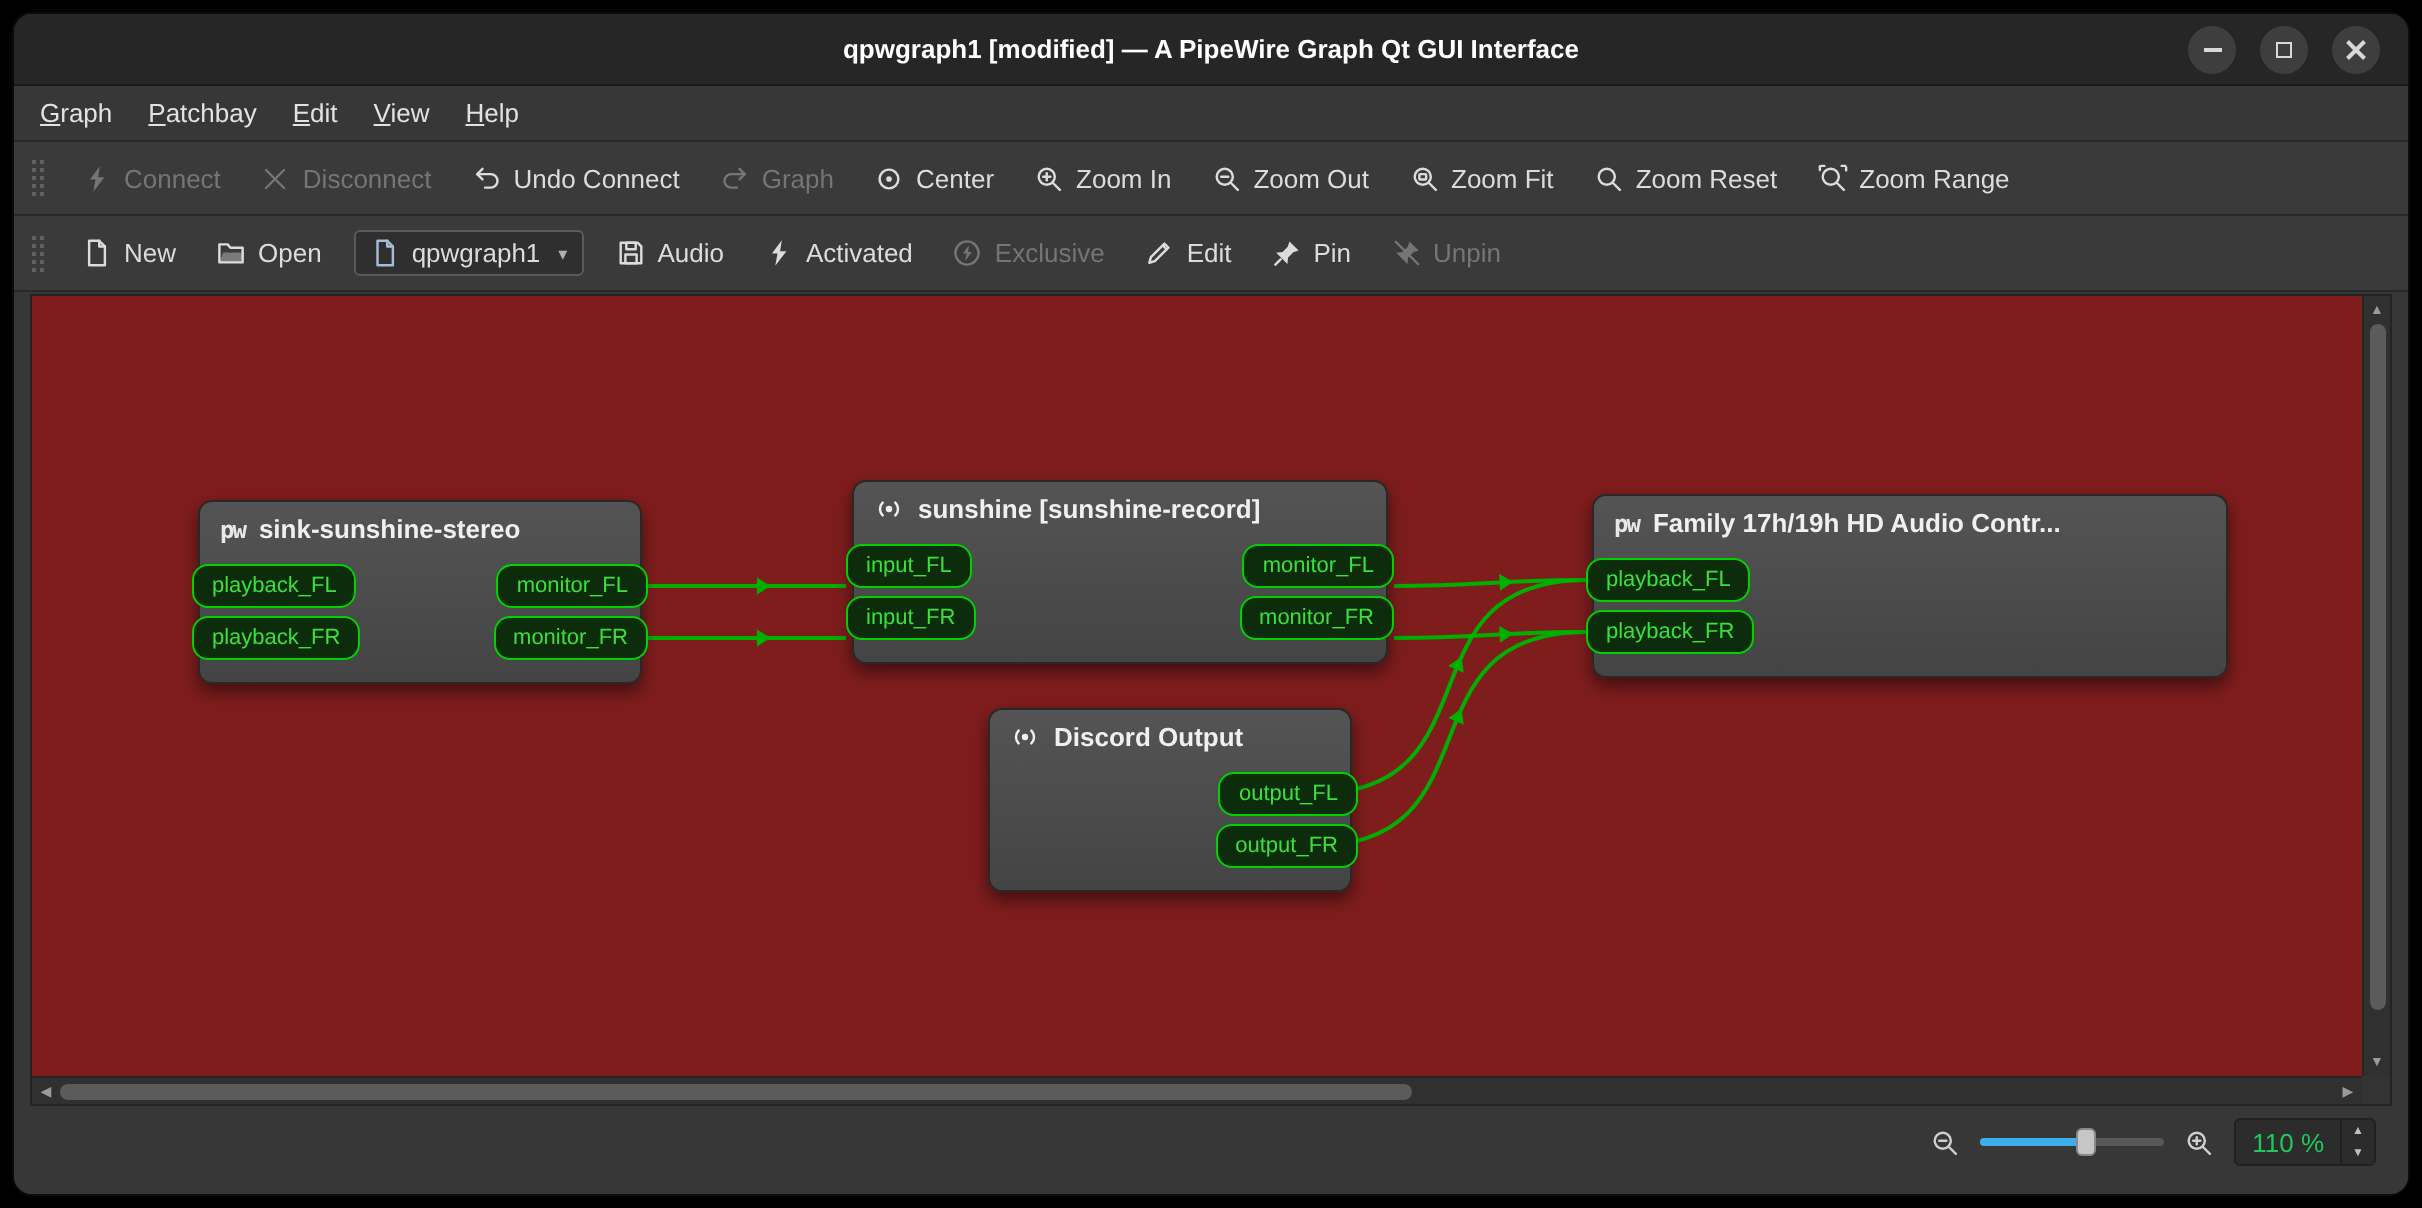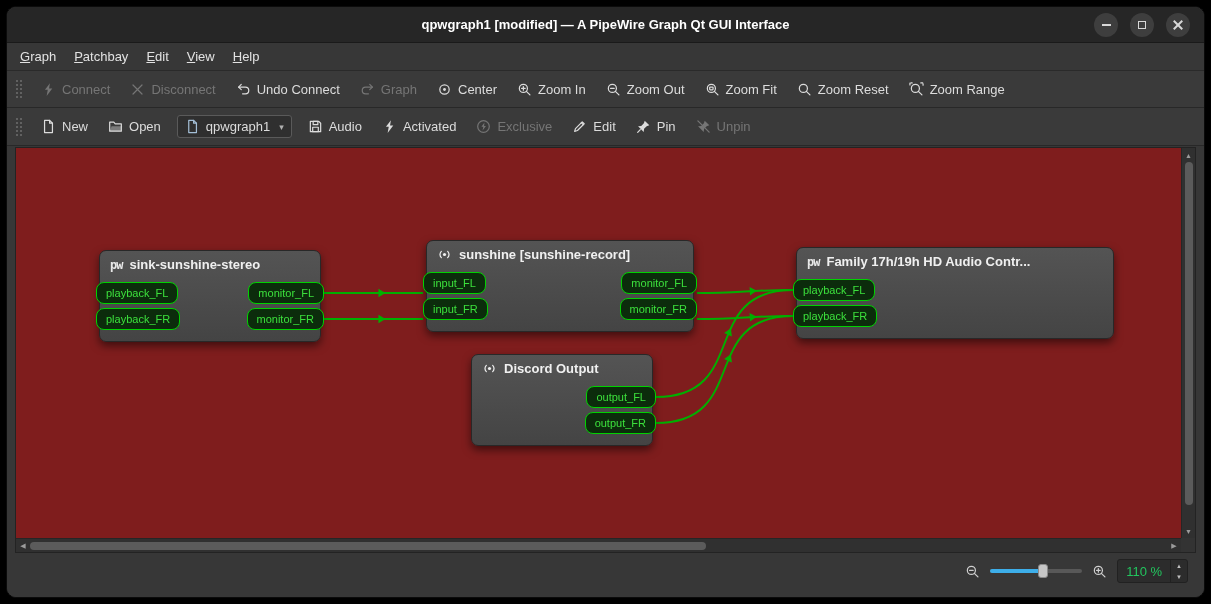--- a/index.html
+++ b/index.html
@@ -389,21 +389,21 @@
               <div class="port-row">
                 <span class="port in">playback_FL</span>
                 <span class="port-spacer"></span>
               </div>
               <div class="port-row">
                 <span class="port in">playback_FR</span>
                 <span class="port-spacer"></span>
               </div>
             </div>
           </div>
-          <div class="node" style="left: 455px; top: 206px; width: 182px; min-height: 86px; text-align: right;">
+          <div class="node" style="left: 478px; top: 206px; width: 182px; min-height: 86px; text-align: right;">
             <div class="node-title">
               <span class="icon">
                 <svg width="15" height="15" viewBox="0 0 16 16" fill="none" stroke="currentColor" stroke-width="1.3" stroke-linecap="round" stroke-linejoin="round">
                   <circle cx="8" cy="8" r="1.7" fill="currentColor" stroke="none"></circle>
                   <path d="M4.6 4.6 a4.8 4.8 0 0 0 0 6.8 M11.4 4.6 a4.8 4.8 0 0 1 0 6.8"></path>
                 </svg>
               </span>
               <span>Discord Output</span>
             </div>
             <div class="node-body">

